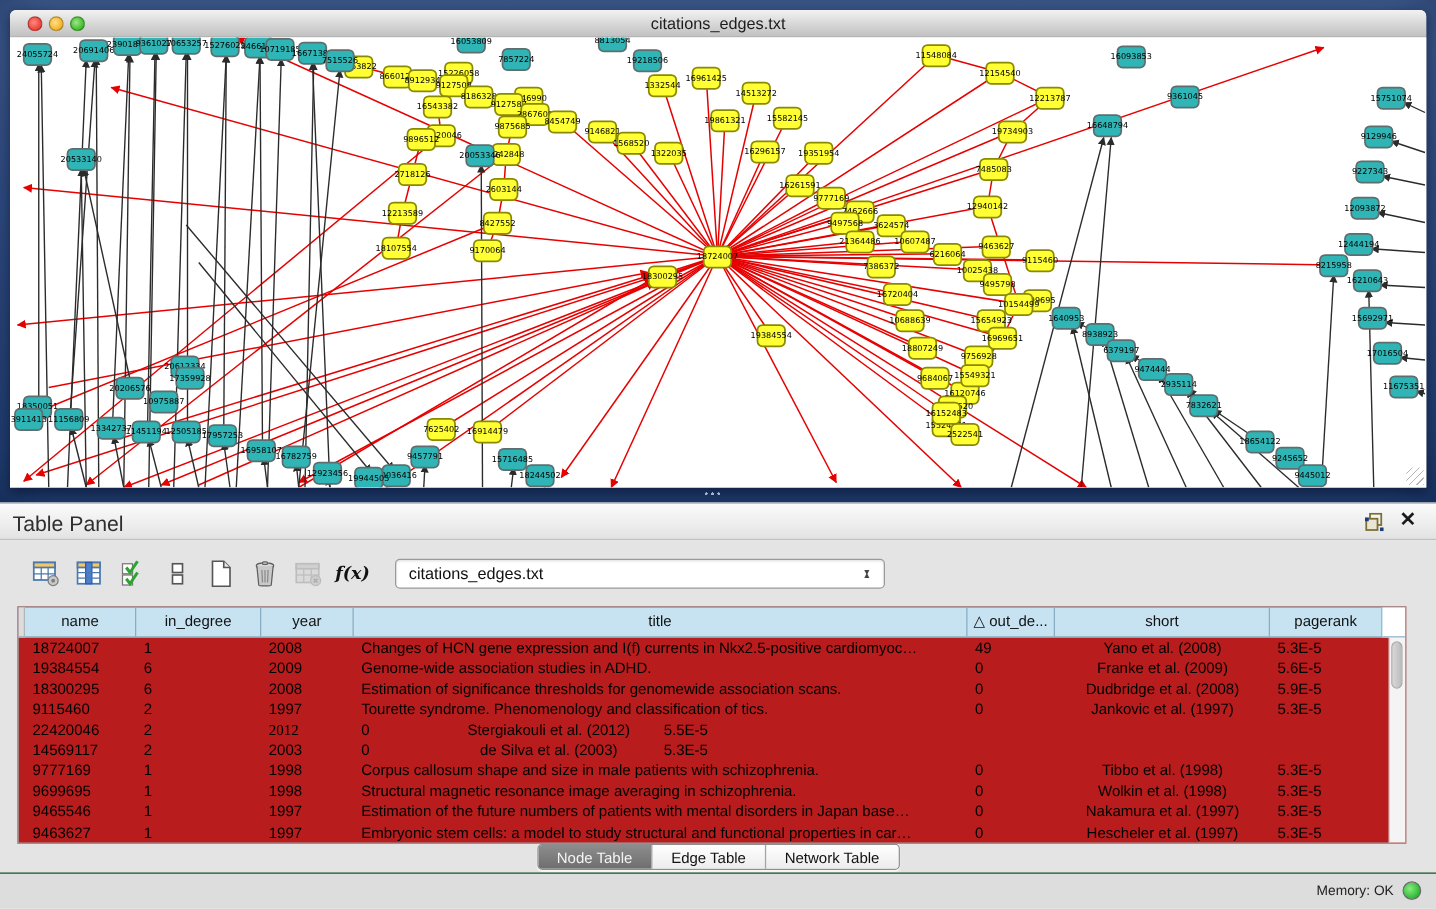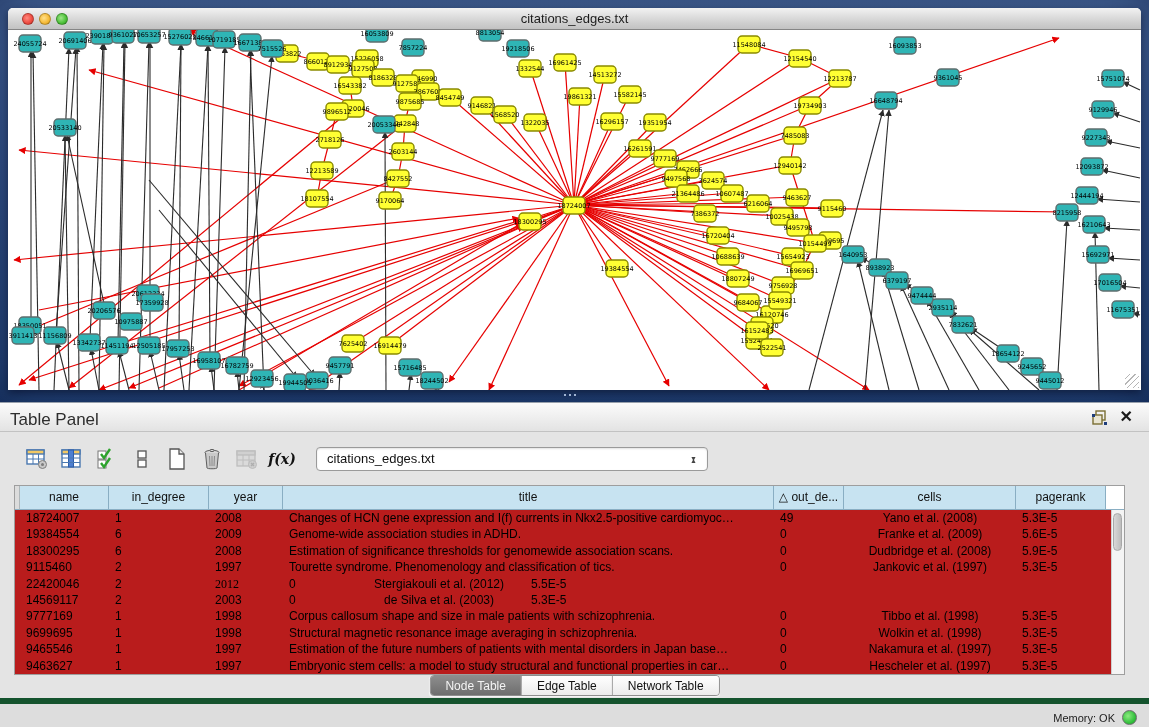--- a/index.html
+++ b/index.html
@@ -76,21 +76,21 @@
 
 
 .tabbar{position:absolute;left:50%;top:272px;transform:translateX(-50%);display:flex;height:21px;
   border:1px solid #8e8e8e;border-radius:4px;overflow:hidden;font-size:12px;
   box-shadow:0 1px 1px rgba(255,255,255,.7)}
 .tab{padding:0 15px;line-height:20px;background:linear-gradient(#fff,#ececec);color:#111;cursor:pointer;border-left:1px solid #a5a5a5}
 .tab:first-child{border-left:none}
 .tab.active{background:linear-gradient(#8d8d8d,#6e6e6e);color:#f4f4f4}
 
 
-.statusbar{position:absolute;left:0;bottom:0;right:0;height:29px;background:#dddddd;border-top:6px solid #14532d}
+.statusbar{position:absolute;left:0;bottom:0;right:0;height:29px;background:#dddddd;border-top:1px solid #14532d}
 .mem{position:absolute;right:34px;top:8px;font-size:11px;color:#222}
 .memdot{position:absolute;right:12px;top:6px;width:15px;height:15px;border-radius:50%;
   background:radial-gradient(circle at 5px 5px,#8cea7f,#2fbe3a 65%,#1d9a2a);border:1px solid #6a6a6a;cursor:pointer}
 
 
 .ic{display:block}
 </style>
 </head>
 <body>
 
@@ -864,21 +864,21 @@
   </div>
 
   <div class="dtable">
     <div class="thead" id="thead">
         <div class="th corner" style="width: 5px;"></div>
         <div class="th" style="width: 89px;">name</div>
         <div class="th" style="width: 100px;">in_degree</div>
         <div class="th" style="width: 74px;">year</div>
         <div class="th" style="width: 491px;">title</div>
         <div class="th" style="width: 70px;">△ out_de...</div>
-        <div class="th" style="width: 172px;">cells</div>
+        <div class="th" style="width: 172px;">short</div>
         <div class="th" style="width: 90px;">pagerank</div>
         <div class="th fill"></div>
       </div>
     <div class="tbody" id="tbody">
         <div class="tr">
           <div class="td" style="width: 5px; padding: 0px;"></div>
           <div class="td" style="width: 89px;">18724007</div>
           <div class="td" style="width: 100px;">1</div>
           <div class="td" style="width: 74px;">2008</div>
           <div class="td" style="width: 491px;">Changes of HCN gene expression and I(f) currents in Nkx2.5-positive cardiomyoc…</div>

